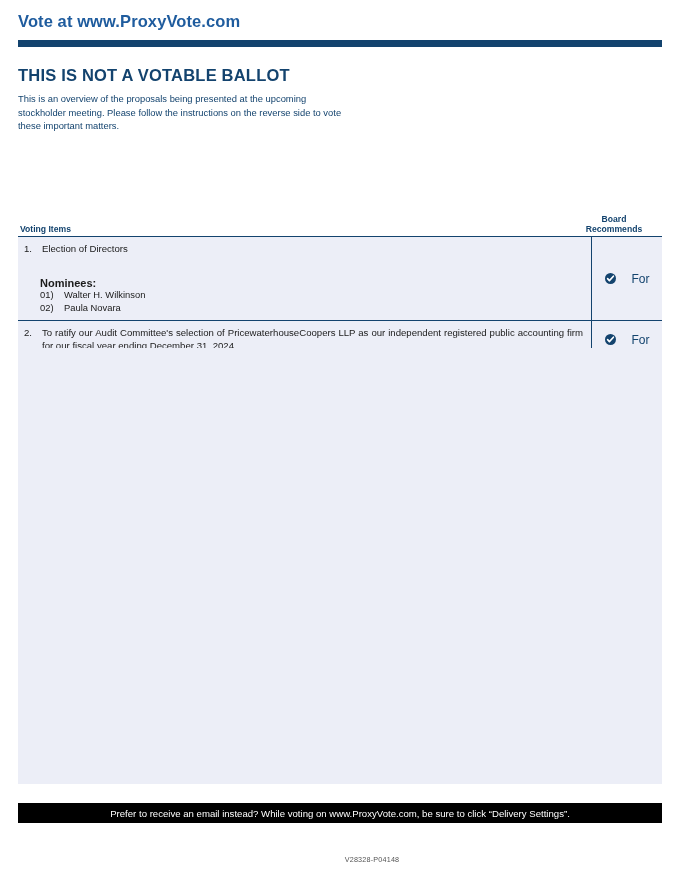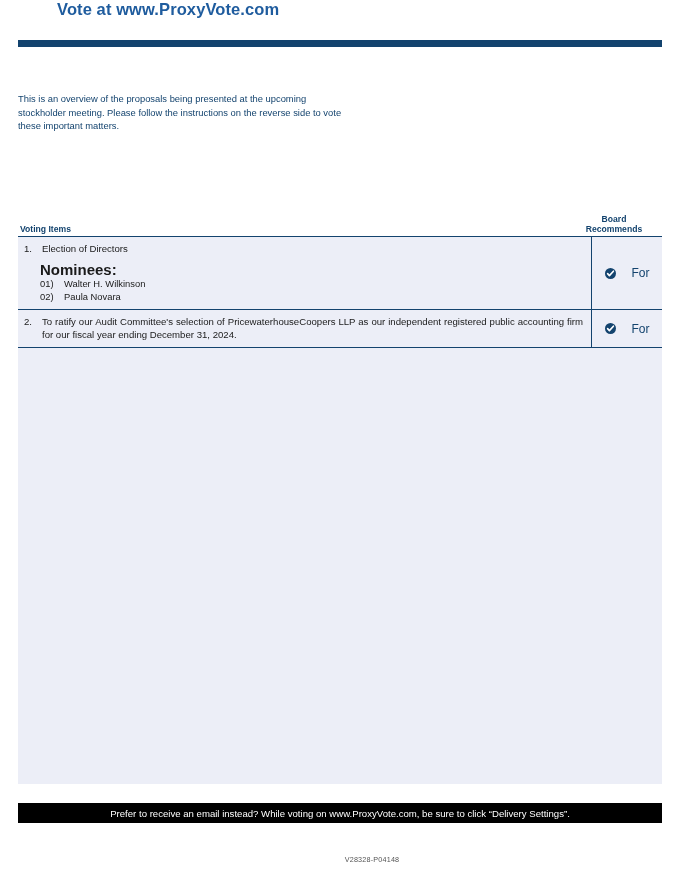--- a/index.html
+++ b/index.html
@@ -20,26 +20,25 @@
     position: relative;
     width: 680px;
     height: 880px;
     box-sizing: border-box;
   }
 
   
   .header-title {
     position: absolute;
     left: 18px;
-    top: 0;
+    top: 12px;
     font-size: 16.5px;
     font-weight: bold;
     color: #1f5c9e;
     letter-spacing: 0.1px;
-    margin-left: 39px;
   }
   .header-rule {
     position: absolute;
     left: 18px;
     top: 40px;
     width: 644px;
     height: 7px;
     background: #13436e;
   }
 
@@ -134,22 +133,22 @@
   }
   .item-body {
     flex: 1 1 auto;
   }
   .item-body.justify {
     text-align: justify;
     text-align-last: left;
   }
   .nominees-label {
     font-weight: bold;
-    font-size: 15px;
-    margin-top: 6px;
+    font-size: 11px;
+    margin-top: 22px;
     padding-left: 18px;
     color: #1a1a1a;
   }
   .nominee {
     font-size: 9.4px;
     padding-left: 18px;
     line-height: 12.6px;
   }
   .nominee .nom-num {
     display: inline-block;
@@ -220,20 +219,21 @@
   }
 </style>
 </head>
 <body>
 
 <div class="page">
 
   <div class="header-title">Vote at www.ProxyVote.com</div>
   <div class="header-rule"></div>
 
+  <div class="doc-title">THIS IS NOT A VOTABLE BALLOT</div>
   <div class="intro-text">This is an overview of the proposals being presented at the upcoming stockholder meeting. Please follow the instructions on the reverse side to vote these important matters.</div>
 
   <div class="table-wrap">
 
     <div class="tbl-head">
       <div class="voting-items">Voting Items</div>
       <div class="board-rec">
         <div>Board</div>
         <div>Recommends</div>
       </div>

